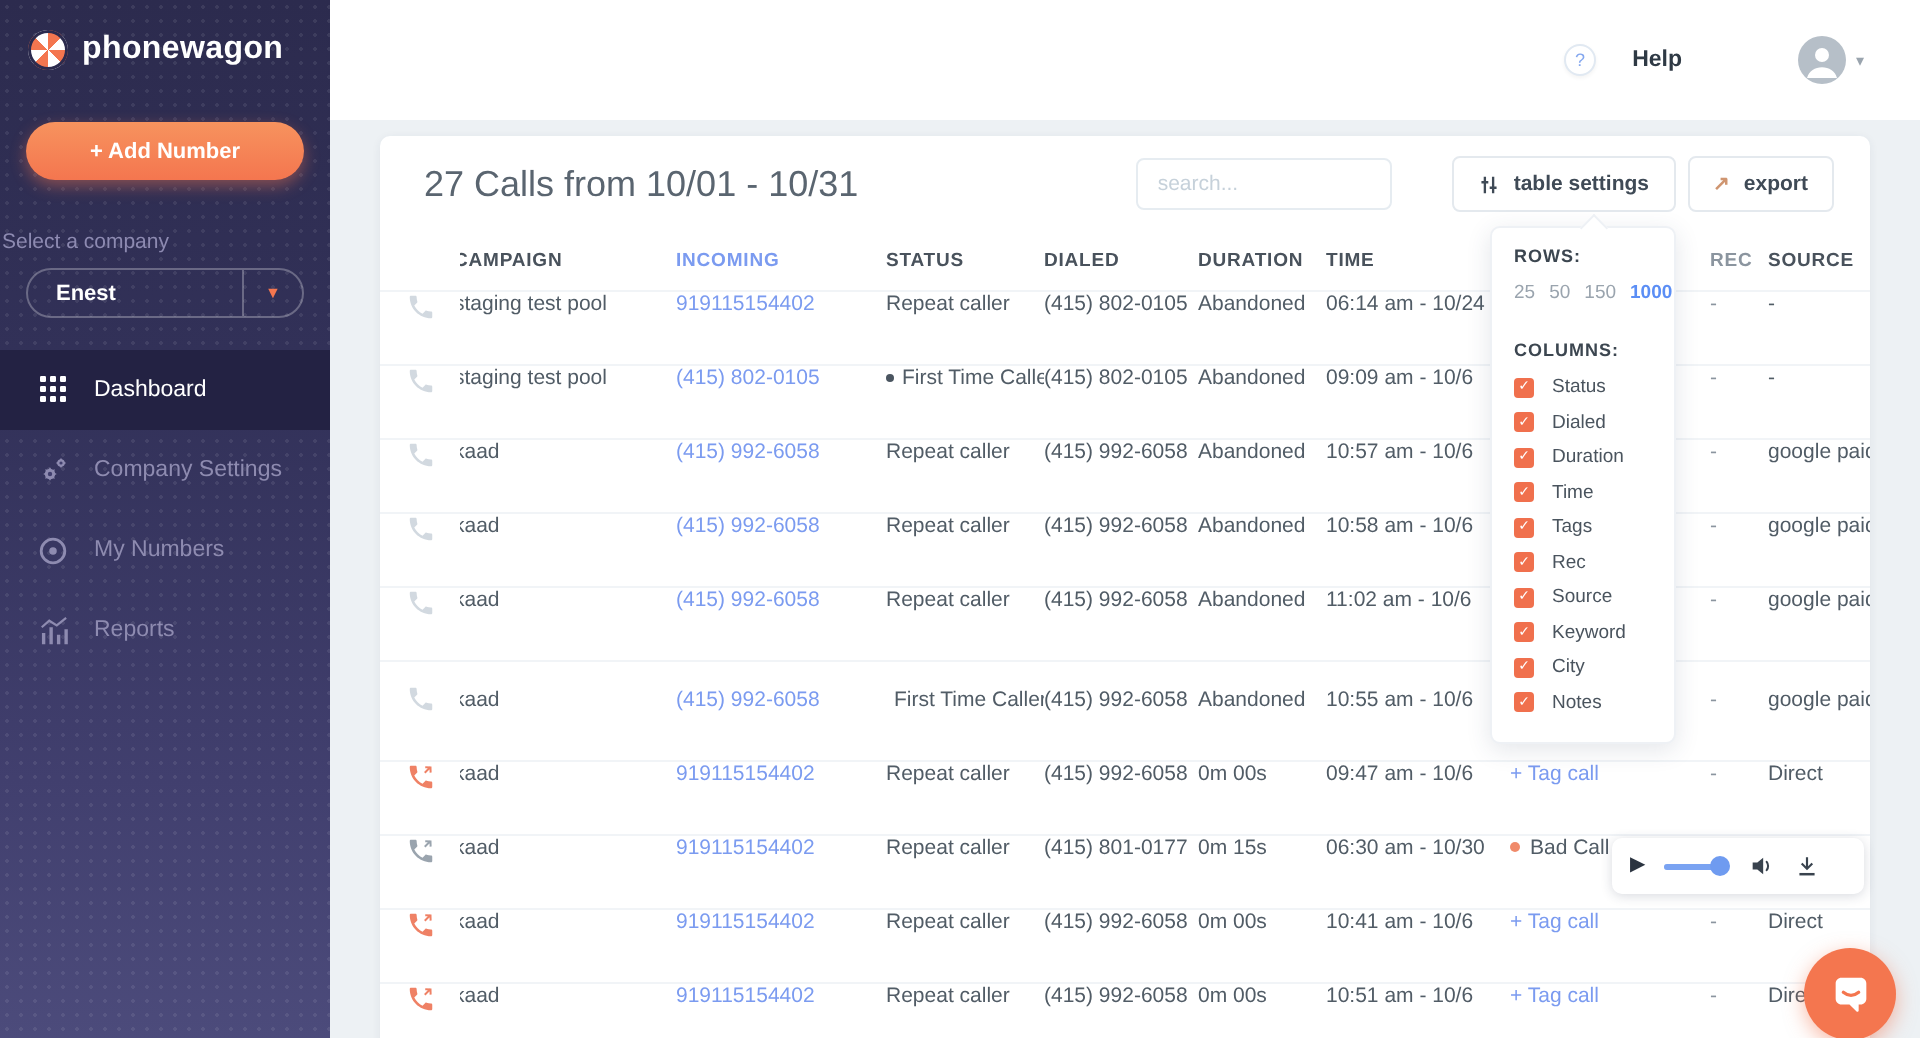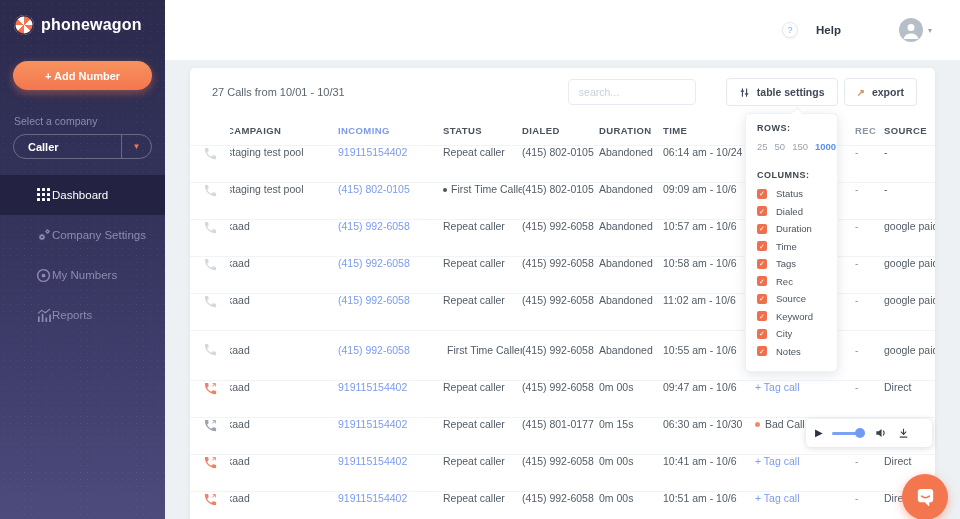--- a/index.html
+++ b/index.html
@@ -18,47 +18,47 @@
     background-size:7px 7px; pointer-events:none;
   }
   .logo { display:flex; align-items:center; gap:7px; padding:15px 14px 10px 14px; position:relative; }
   .logo-mark { width:20px; height:20px; border-radius:50%;
     background:conic-gradient(#f4764f 0 45deg,#fff 45deg 90deg,#f4764f 90deg 135deg,#fff 135deg 180deg,#f4764f 180deg 225deg,#fff 225deg 270deg,#f4764f 270deg 315deg,#fff 315deg 360deg);
     box-shadow:inset 0 0 0 1.5px #2c2b4e; }
   .logo-text { color:#fff; font-size:16px; font-weight:bold; letter-spacing:0.2px; }
   .add-btn { display:block; margin:16px 13px 0 13px; width:139px; height:29px; border:none; border-radius:15px;
     background:linear-gradient(180deg,#f7935e,#f4764f); color:#fff; font-size:11px; font-weight:bold;
     font-family:"Liberation Sans",sans-serif; box-shadow:0 3px 8px rgba(244,118,79,0.45); cursor:pointer; position:relative; }
-  .select-label { margin:25px 14px 0 14px; color:#8d8ab1; font-size:10.5px; position:relative; }
+  .select-label { margin:25px 14px 0 1px; color:#8d8ab1; font-size:10.5px; position:relative; }
   .company-select { margin:7px 13px 0 13px; height:25px; border:1px solid rgba(255,255,255,0.28); border-radius:13px;
     display:flex; align-items:center; position:relative; cursor:pointer; }
   .company-name { flex:1; color:#fff; font-size:11px; font-weight:bold; padding-left:14px; }
   .company-caret { width:30px; height:100%; border-left:1px solid rgba(255,255,255,0.28); display:flex; align-items:center; justify-content:center;
     color:#f4764f; font-size:8px; }
   .nav { margin-top:16px; position:relative; }
-  .nav-item { height:40px; display:flex; align-items:center; padding-left:35px; cursor:pointer;
+  .nav-item { height:40px; display:flex; align-items:center; gap:12px; padding-left:18px; cursor:pointer;
     color:#8e8bb0; font-size:11.5px; }
   .nav-item.active { background:#232243; color:#fff; }
   .nav-icon { width:17px; display:flex; justify-content:center; }
 
   
   .main { flex:1; position:relative; height:519px; }
   .topbar { height:60px; background:#fff; display:flex; align-items:center; justify-content:flex-end; padding-right:28px; gap:58px; }
   .help { display:flex; align-items:center; gap:6px; cursor:pointer; }
   .help-q { width:16px; height:16px; border-radius:50%; border:1px solid #e1e9f2; box-shadow:0 1px 2px rgba(0,0,0,0.05);
     color:#84a7ef; font-size:9px; display:flex; align-items:center; justify-content:center; background:#fff; }
   .help-label { color:#2f3a45; font-size:11.5px; font-weight:bold;padding-left:12px; }
   .account { display:flex; align-items:center; gap:5px; cursor:pointer; }
   .acct-caret { color:#9aa4ae; font-size:8px; }
 
   
   .card { position:absolute; left:25px; top:68px; width:745px; height:470px; background:#fff;
     border-radius:5px; box-shadow:0 1px 5px rgba(40,50,80,0.07); overflow:hidden; }
   .card-head { height:48px; display:flex; align-items:center; padding:0 18px 0 22px; }
-  .card-title { color:#5a6570; font-size:11px; }
+  .card-title { color:#5a6570; font-size:18px; }
   .spacer { flex:1; }
   .search-input { width:128px; height:26px; border:1px solid #e6ecf1; border-radius:4px; padding:0 10px;
     font-size:10.5px; color:#5a6570; font-family:"Liberation Sans",sans-serif; margin-right:30px; outline:none; }
   .search-input::placeholder { color:#c6d1da; }
   .btn { height:28px; background:#fff; border:1px solid #e4e9ee; border-radius:4px; display:flex; align-items:center;
     gap:7px; padding:0 12px; font-size:10.5px; font-weight:bold; color:#3f4a56; cursor:pointer; font-family:"Liberation Sans",sans-serif; }
   .btn.settings { margin-right:6px; }
   .export-arrow { color:#cf9570; font-size:10px; font-weight:bold; }
 
   
@@ -118,21 +118,21 @@
 <div class="app">
 
   <aside class="sidebar">
     <div class="logo">
       <span class="logo-mark"></span>
       <span class="logo-text">phonewagon</span>
     </div>
     <button class="add-btn">+ Add Number</button>
     <div class="select-label">Select a company</div>
     <div class="company-select">
-      <span class="company-name">Caller</span>
+      <span class="company-name">Enest</span>
       <span class="company-caret">▼</span>
     </div>
     <nav class="nav" id="nav">
         <div class="nav-item active">
           <span class="nav-icon">
             <svg width="14" height="14" viewBox="0 0 14 14">
               <g fill="currentColor">
                 <rect x="0" y="0" width="3" height="3" rx="0.6"></rect>
                 <rect x="5" y="0" width="3" height="3" rx="0.6"></rect>
                 <rect x="10" y="0" width="3" height="3" rx="0.6"></rect>

